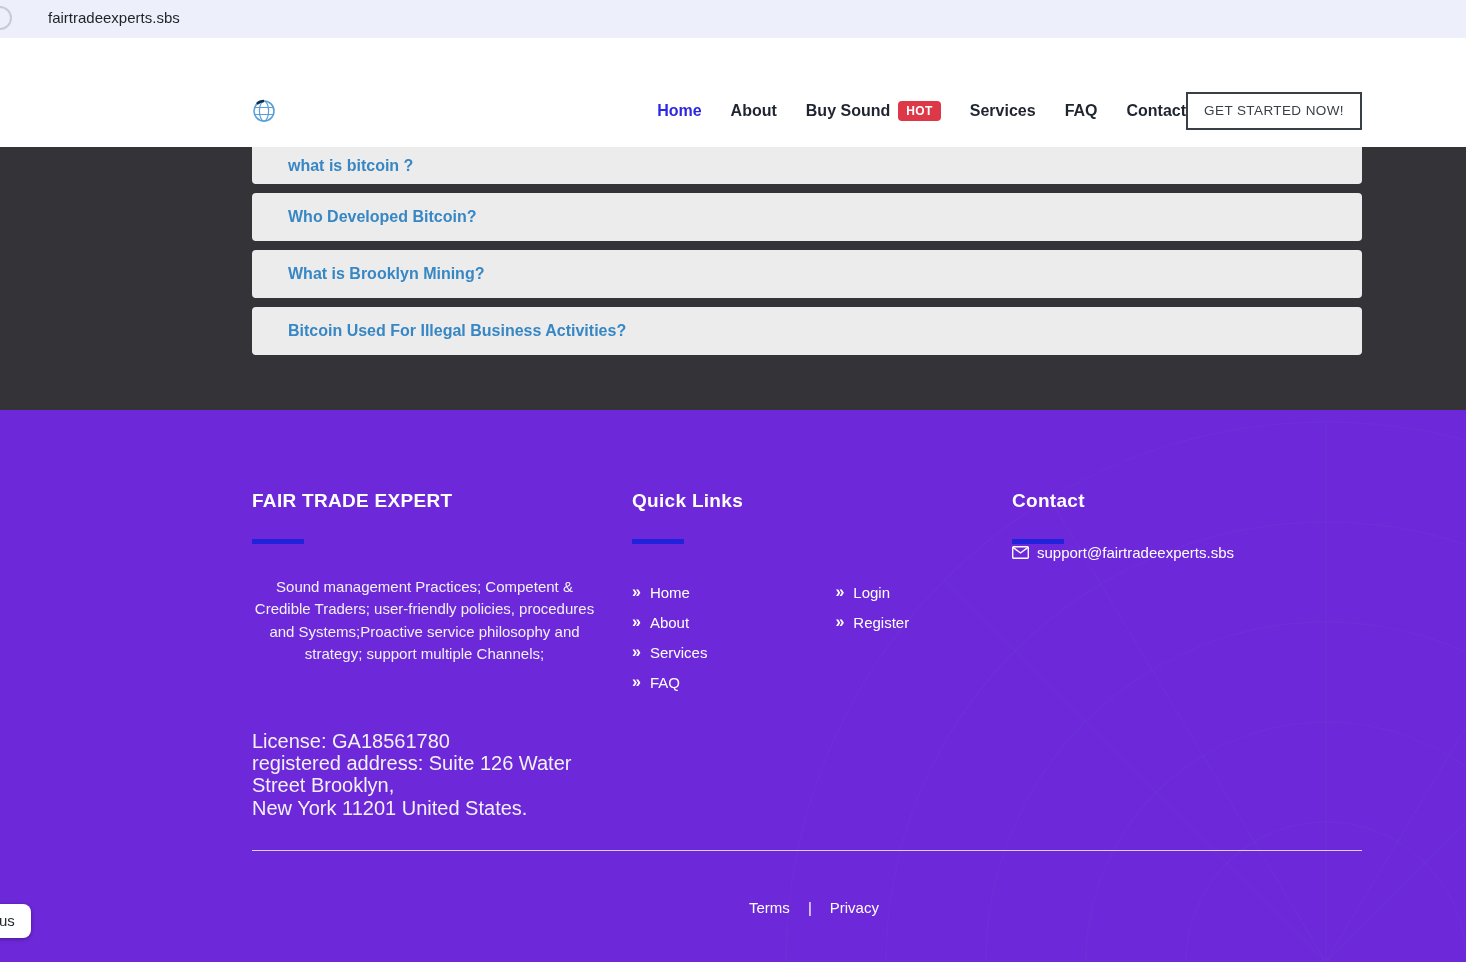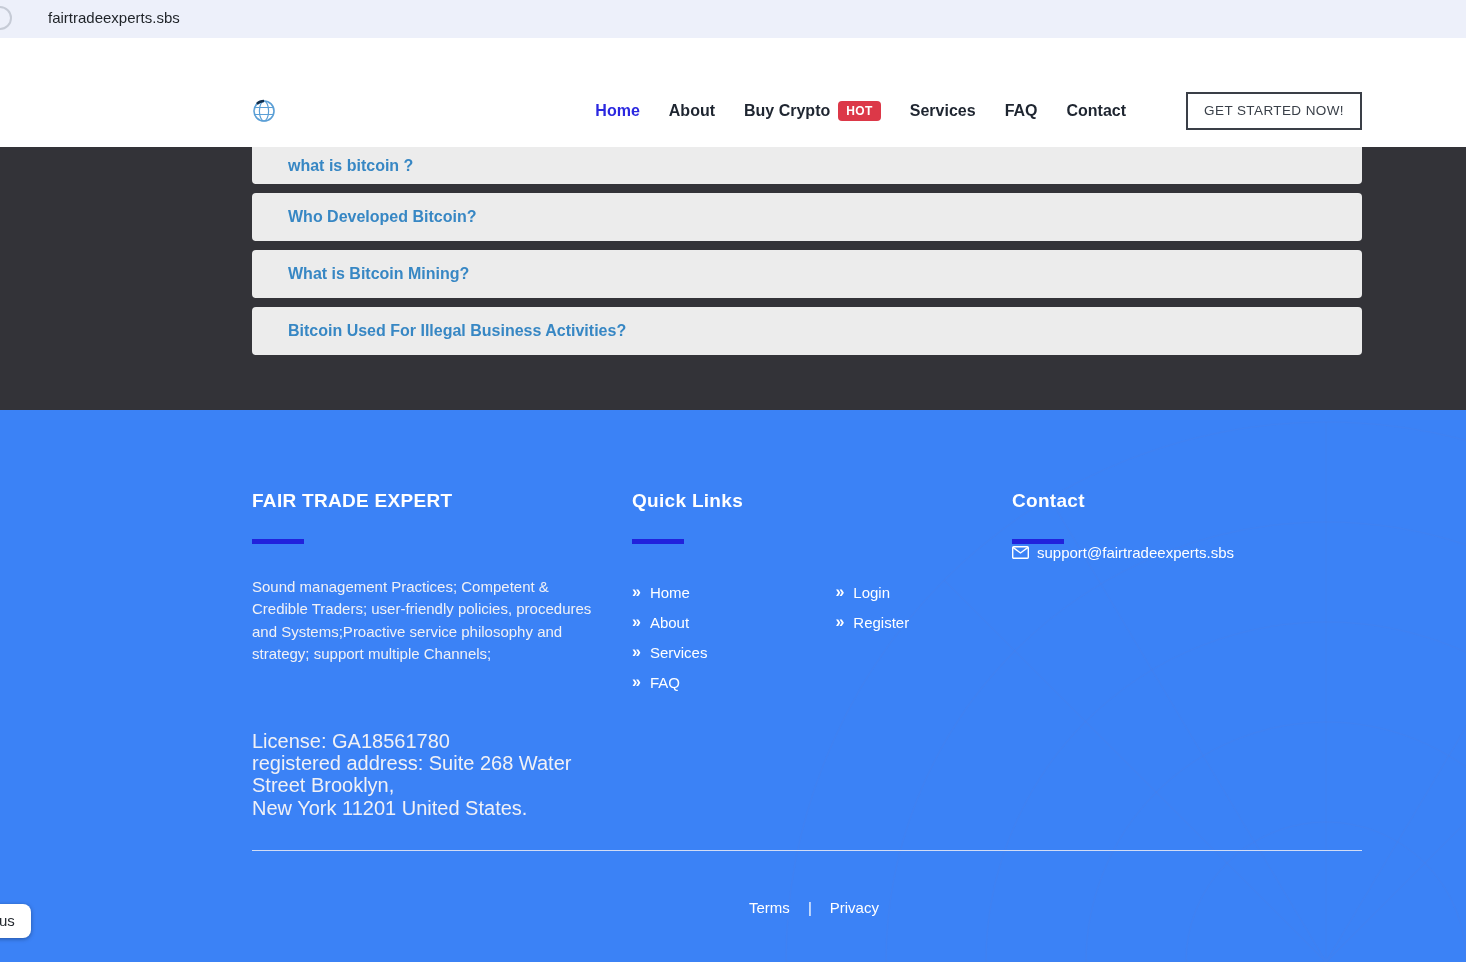--- a/index.html
+++ b/index.html
@@ -18,45 +18,45 @@
   .header-row { position:absolute; left:252px; width:1110px; top:54px; height:38px;
     display:flex; align-items:center; justify-content:space-between; }
   .logo { display:flex; align-items:center; }
   .nav-group { display:flex; align-items:center; }
   .main-nav { display:flex; align-items:center; gap:29px; }
   .nav-link { font-size:16px; font-weight:bold; color:#1e2530; cursor:pointer; white-space:nowrap; }
   .nav-link.active { color:#2b28e0; }
   .buy-crypto { display:flex; align-items:center; }
   .hot-badge { margin-left:8px; background:#dc3848; color:#fff; font-size:12px; font-weight:bold;
     padding:3px 8px; border-radius:4px; letter-spacing:.4px; }
-  .cta-btn { margin-left:60px; background:#fff; border:2px solid #3a3f47; color:#3a4049;
+  .cta-btn { background:#fff; border:2px solid #3a3f47; color:#3a4049;
     font-size:13.5px; letter-spacing:.4px; padding:0 16px; height:38px; line-height:34px;
     cursor:pointer; font-family:"Liberation Sans", sans-serif; white-space:nowrap; }
 
   
   .faq-section { position:absolute; top:147px; left:0; width:1466px; height:263px; background:#333338; }
   .faq-list { position:absolute; left:252px; top:0; width:1110px; }
   .faq-item { background:#ececec; border-radius:4px; margin-bottom:9px; display:flex;
     align-items:center; padding-left:36px; cursor:pointer; }
   .faq-item .q { color:#3787c4; font-weight:bold; font-size:16px; }
   .faq-item.cut { height:37px; border-top-left-radius:0; border-top-right-radius:0; }
   .faq-item.full { height:48px; }
 
   
   .footer { position:absolute; top:410px; left:0; width:1466px; height:552px;
-    background:#3b82f6; overflow:hidden; }
+    background:#6d28d9; overflow:hidden; }
   .footer-pattern { position:absolute; right:0; bottom:-60px; opacity:1; pointer-events:none; }
   .footer-inner { position:absolute; left:252px; top:0; width:1110px; height:552px; }
   .f-col { position:absolute; top:80px; }
   .f-col-about   { left:0;    width:360px; }
   .f-col-links   { left:380px; width:360px; }
   .f-col-contact { left:760px; width:350px; }
   .f-heading { color:#fff; font-size:19px; font-weight:bold; letter-spacing:.3px; }
   .f-underline { width:52px; height:5px; background:#2122dc; margin-top:27px; }
-  .f-desc { margin-top:32px; color:#f1f1f6; font-size:15px; line-height:22.4px; width:345px; }
+  .f-desc { margin-top:32px; color:#f1f1f6; font-size:15px; line-height:22.4px; width:345px;text-align:center; }
   .f-license { margin-top:64px; color:#f1f1f6; font-size:20px; line-height:22.4px; }
   .links-cols { display:flex; margin-top:33px; }
   .links-col { display:flex; flex-direction:column; }
   .links-col.second { margin-left:128px; }
   .f-link { display:flex; align-items:center; height:30px; color:#fff; font-size:15px; cursor:pointer; }
   .chev { color:#fff; font-size:16px; font-weight:bold; margin-right:11px; letter-spacing:-2px; }
   .email-row { display:flex; align-items:center; color:#fff; font-size:15px; cursor:pointer; }
   .email-icon { margin-right:8px; display:inline-flex; }
   .f-divider { position:absolute; left:0; top:440px; width:1110px; height:1px;
     background:rgba(236,236,244,.85); }
@@ -88,42 +88,42 @@
         <ellipse cx="12" cy="12" rx="4.6" ry="10" stroke="#5b9fd6" stroke-width="1.2"></ellipse>
         <path d="M2.5 8.5h19M2.5 15.5h19" stroke="#5b9fd6" stroke-width="1.2"></path>
         <path d="M4.9 4.9 A10 10 0 0 1 12 2" stroke="#12304e" stroke-width="2.4"></path>
       </svg>
     </div>
     <div class="nav-group">
       <nav class="main-nav">
         <span class="nav-link active">Home</span>
         <span class="nav-link">About</span>
         <span class="nav-link buy-crypto">
-          <span>Buy Crypto</span>
+          <span>Buy Sound</span>
           <span class="hot-badge">HOT</span>
         </span>
         <span class="nav-link">Services</span>
         <span class="nav-link">FAQ</span>
         <span class="nav-link">Contact</span>
       </nav>
       <button class="cta-btn">GET STARTED NOW!</button>
     </div>
   </div>
 </div>
 
 <div class="faq-section">
   <div class="faq-list">
     <div class="faq-item cut">
       <span class="q">what is bitcoin ?</span>
     </div>
     <div class="faq-item full">
       <span class="q">Who Developed Bitcoin?</span>
     </div>
     <div class="faq-item full">
-      <span class="q">What is Bitcoin Mining?</span>
+      <span class="q">What is Brooklyn Mining?</span>
     </div>
     <div class="faq-item full">
       <span class="q">Bitcoin Used For Illegal Business Activities?</span>
     </div>
   </div>
 </div>
 
 <div class="footer">
   <svg class="footer-pattern" width="760" height="620" viewBox="0 0 760 620">
     <g stroke="rgba(120,130,200,0.08)" fill="none" stroke-width="1.5">
@@ -136,21 +136,21 @@
     </g>
   </svg>
   <div class="footer-inner">
 
     <div class="f-col f-col-about">
       <div class="f-heading">FAIR TRADE EXPERT</div>
       <div class="f-underline"></div>
       <div class="f-desc">Sound management Practices; Competent &amp; Credible Traders; user-friendly policies, procedures and Systems;Proactive service philosophy and strategy; support multiple Channels;</div>
       <div class="f-license">
         <div>License: GA18561780</div>
-        <div>registered address: Suite 268 Water Street Brooklyn,</div>
+        <div>registered address: Suite 126 Water Street Brooklyn,</div>
         <div>New York 11201 United States.</div>
       </div>
     </div>
 
     <div class="f-col f-col-links">
       <div class="f-heading">Quick Links</div>
       <div class="f-underline"></div>
       <div class="links-cols">
         <div class="links-col">
           <div class="f-link">

